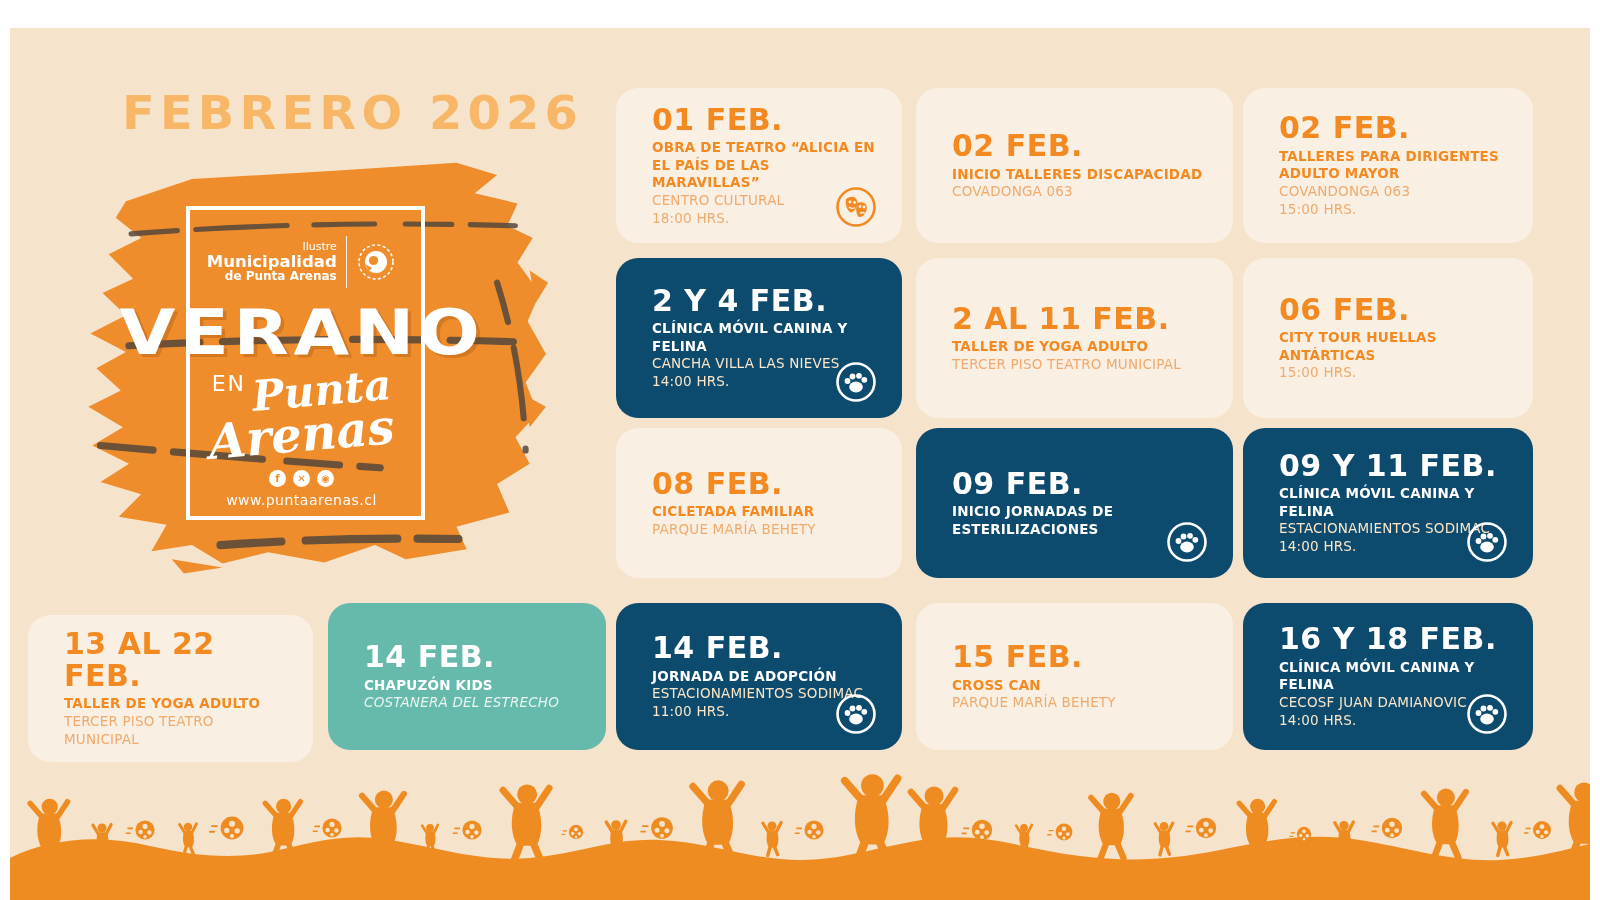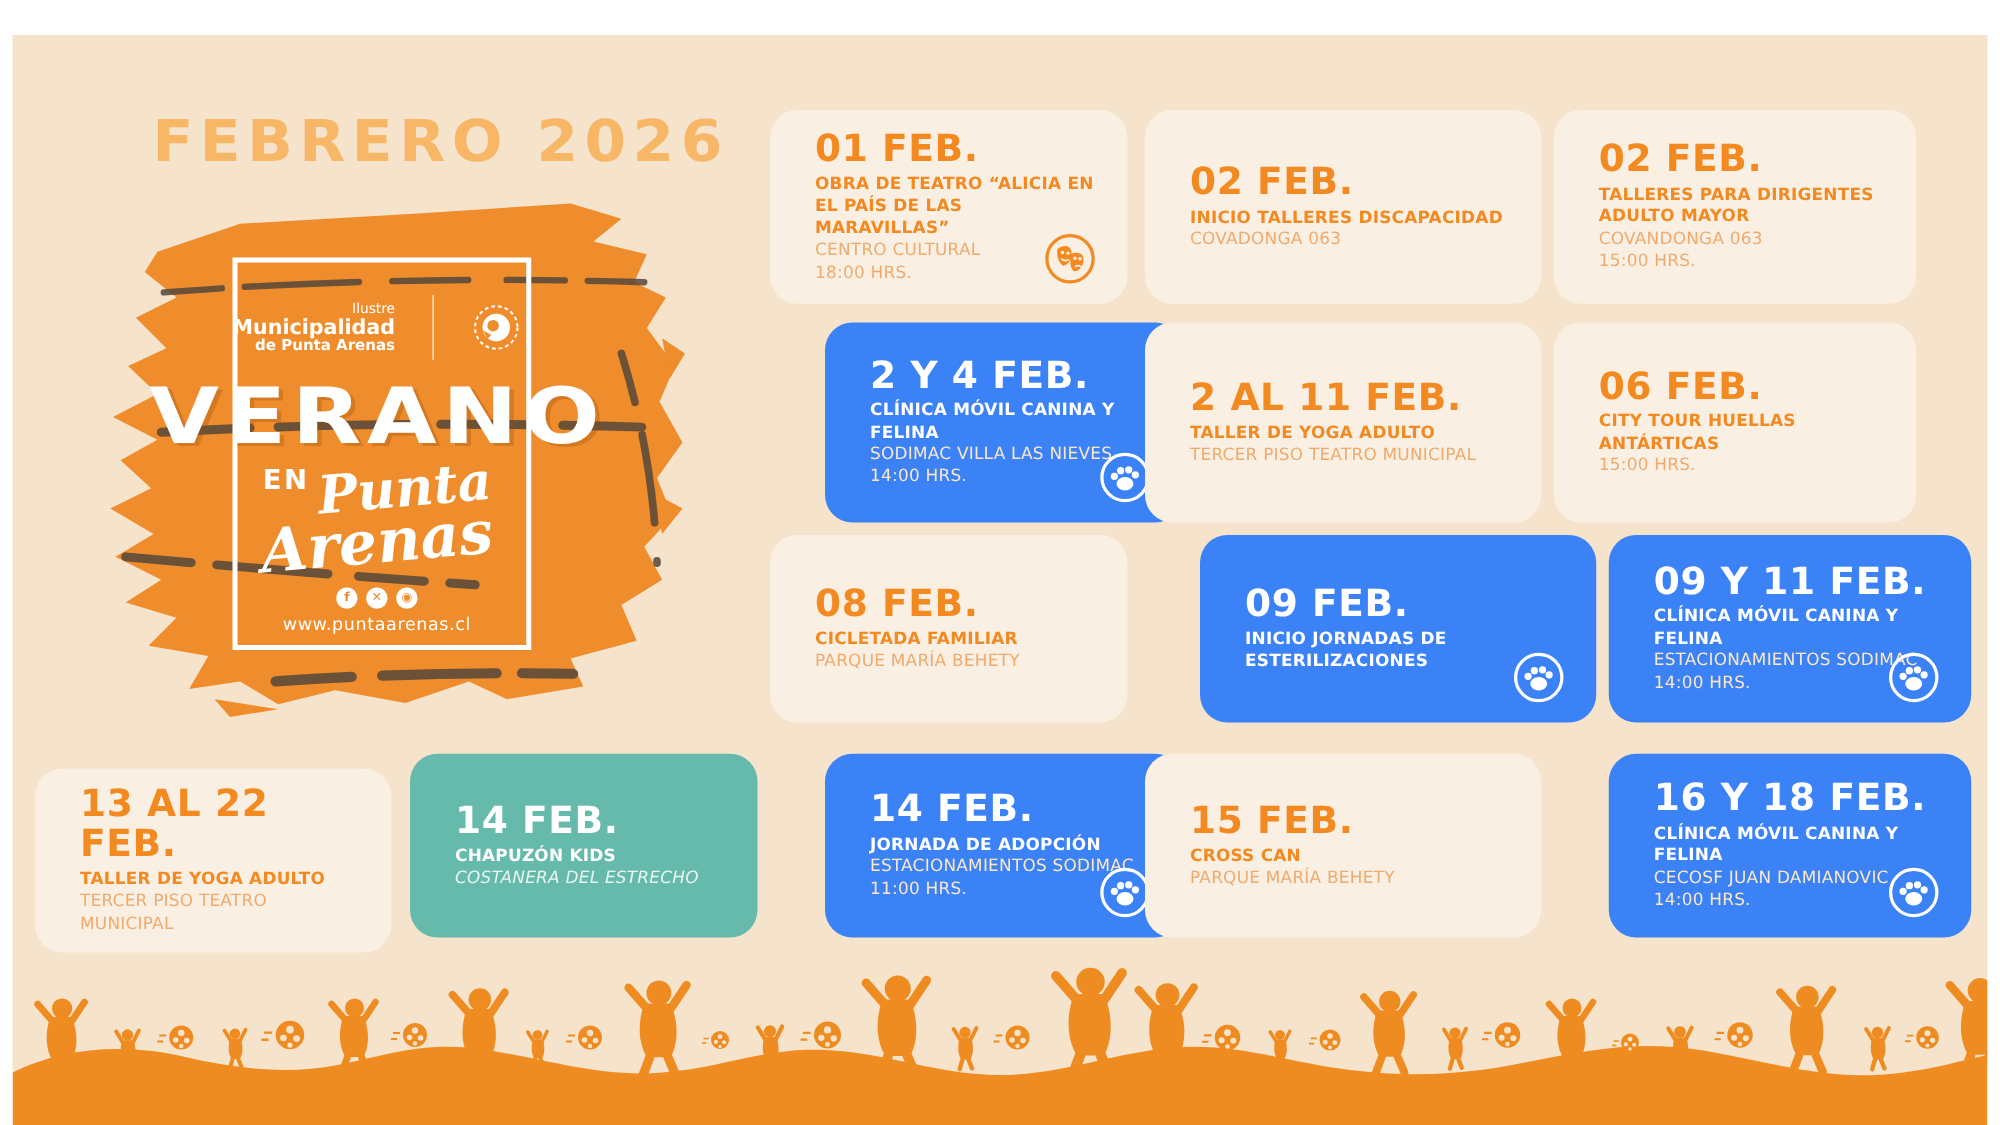--- a/index.html
+++ b/index.html
@@ -5,41 +5,41 @@
   html,body{margin:0;padding:0;background:#ffffff;}
   body{width:1600px;height:900px;position:relative;font-family:"DejaVu Sans","Liberation Sans",sans-serif;overflow:hidden;}
   .poster{position:absolute;left:10px;top:28px;width:1580px;height:880px;background:#F6E3CB;overflow:hidden;}
 
   
   .month-title{position:absolute;left:112px;top:58px;font-size:46px;font-weight:bold;letter-spacing:5px;color:#F7B767;transform:scaleX(1.04);transform-origin:left;}
 
   
   .splash{position:absolute;left:60px;top:112px;width:478px;height:438px;}
   .logo-frame{position:absolute;left:176px;top:178px;width:231px;height:306px;border:4.5px solid #ffffff;}
-  .muni{position:absolute;left:176px;top:208px;width:231px;display:flex;align-items:center;justify-content:space-between;color:#ffffff;}
+  .muni{position:absolute;left:176px;top:208px;width:231px;display:flex;align-items:center;justify-content:center;color:#ffffff;}
   .muni-text{text-align:right;line-height:1.05;}
   .muni-l1{font-size:11px;}
   .muni-l2{font-size:16.5px;font-weight:bold;}
   .muni-l3{font-size:12px;font-weight:bold;}
   .muni-div{width:1.5px;height:52px;background:#ffffff;margin:0 9px;opacity:.9;}
   .muni-emblem{width:40px;height:40px;}
   .verano{position:absolute;left:292px;top:268px;transform:translateX(-50%) scaleX(1.16);font-size:62px;font-weight:bold;color:#ffffff;letter-spacing:4px;white-space:nowrap;text-shadow:3px 3px 0 rgba(150,75,10,.30);}
   .en-punta{position:absolute;left:176px;top:338px;width:231px;text-align:center;color:#ffffff;white-space:nowrap;}
-  .en-word{font-size:22px;font-weight:bold;letter-spacing:2px;vertical-align:14px;margin-right:6px;}
+  .en-word{font-size:22px;font-weight:normal;letter-spacing:2px;vertical-align:14px;margin-right:6px;}
   .script{font-family:"DejaVu Serif","Liberation Serif",serif;font-style:italic;font-weight:bold;color:#ffffff;}
   .punta{font-size:42px;display:inline-block;transform:rotate(-5deg);}
   .arenas{position:absolute;left:176px;top:378px;width:231px;text-align:center;font-size:48px;transform:rotate(-5deg);}
   .socials{position:absolute;left:176px;top:442px;width:231px;display:flex;justify-content:center;gap:7px;}
   .soc{width:17px;height:17px;border-radius:50%;background:#ffffff;color:#EF8C2B;font-size:10px;font-weight:bold;display:flex;align-items:center;justify-content:center;line-height:1;}
   .website{position:absolute;left:176px;top:464px;width:231px;text-align:center;color:#ffffff;font-size:14px;letter-spacing:.5px;}
 
   
   .card{position:absolute;border-radius:22px;display:flex;flex-direction:column;justify-content:center;padding:14px 26px 14px 36px;box-sizing:border-box;}
   .cream{background:#F9EFE3;}
-  .orange{background:#3b82f6;margin-left:44px;}
+  .orange{background:#0c4a6e;}
   .teal{background:#65BAAC;}
   .c1{left:18px;width:285px;margin-top:12px;} .c2{left:318px;width:278px;} .c3{left:606px;width:286px;} .c4{left:906px;width:317px;} .c5{left:1233px;width:290px;}
   .r1{top:60px;height:155px;} .r2{top:230px;height:160px;} .r3{top:400px;height:150px;} .r4{top:575px;height:147px;}
   .date{font-size:30px;font-weight:bold;letter-spacing:.5px;line-height:1.05;margin-bottom:4px;}
   .title{font-size:13.5px;font-weight:bold;line-height:1.3;letter-spacing:.2px;}
   .loc,.time{font-size:13.5px;line-height:1.32;letter-spacing:.2px;}
   .cream .date,.cream .title{color:#F28A21;}
   .cream .loc,.cream .time{color:#F0AA6C;}
   .orange .date,.orange .title{color:#ffffff;}
   .orange .loc,.orange .time{color:#FBE7C8;}
@@ -127,21 +127,21 @@
   <div class="card cream r1 c5">
     <div class="date">02 FEB.</div>
     <div class="title">TALLERES PARA DIRIGENTES ADULTO MAYOR</div>
     <div class="loc">COVANDONGA 063</div>
     <div class="time">15:00 HRS.</div>
   </div>
 
   <div class="card orange r2 c3">
     <div class="date">2 Y 4 FEB.</div>
     <div class="title">CLÍNICA MÓVIL CANINA Y FELINA</div>
-    <div class="loc">SODIMAC VILLA LAS NIEVES</div>
+    <div class="loc">CANCHA VILLA LAS NIEVES</div>
     <div class="time">14:00 HRS.</div>
     <svg class="card-icon" viewBox="0 0 44 44">
       <circle cx="22" cy="22" r="18.5" fill="none" stroke="#ffffff" stroke-width="2.6"></circle>
       <ellipse cx="22" cy="27" rx="6.8" ry="5.4" fill="#ffffff"></ellipse>
       <circle cx="13.5" cy="21" r="2.9" fill="#ffffff"></circle>
         <circle cx="18.5" cy="16.5" r="2.9" fill="#ffffff"></circle>
       <circle cx="25" cy="15.8" r="2.9" fill="#ffffff"></circle>
         <circle cx="30.3" cy="19.8" r="2.9" fill="#ffffff"></circle>
     </svg>
   </div>

